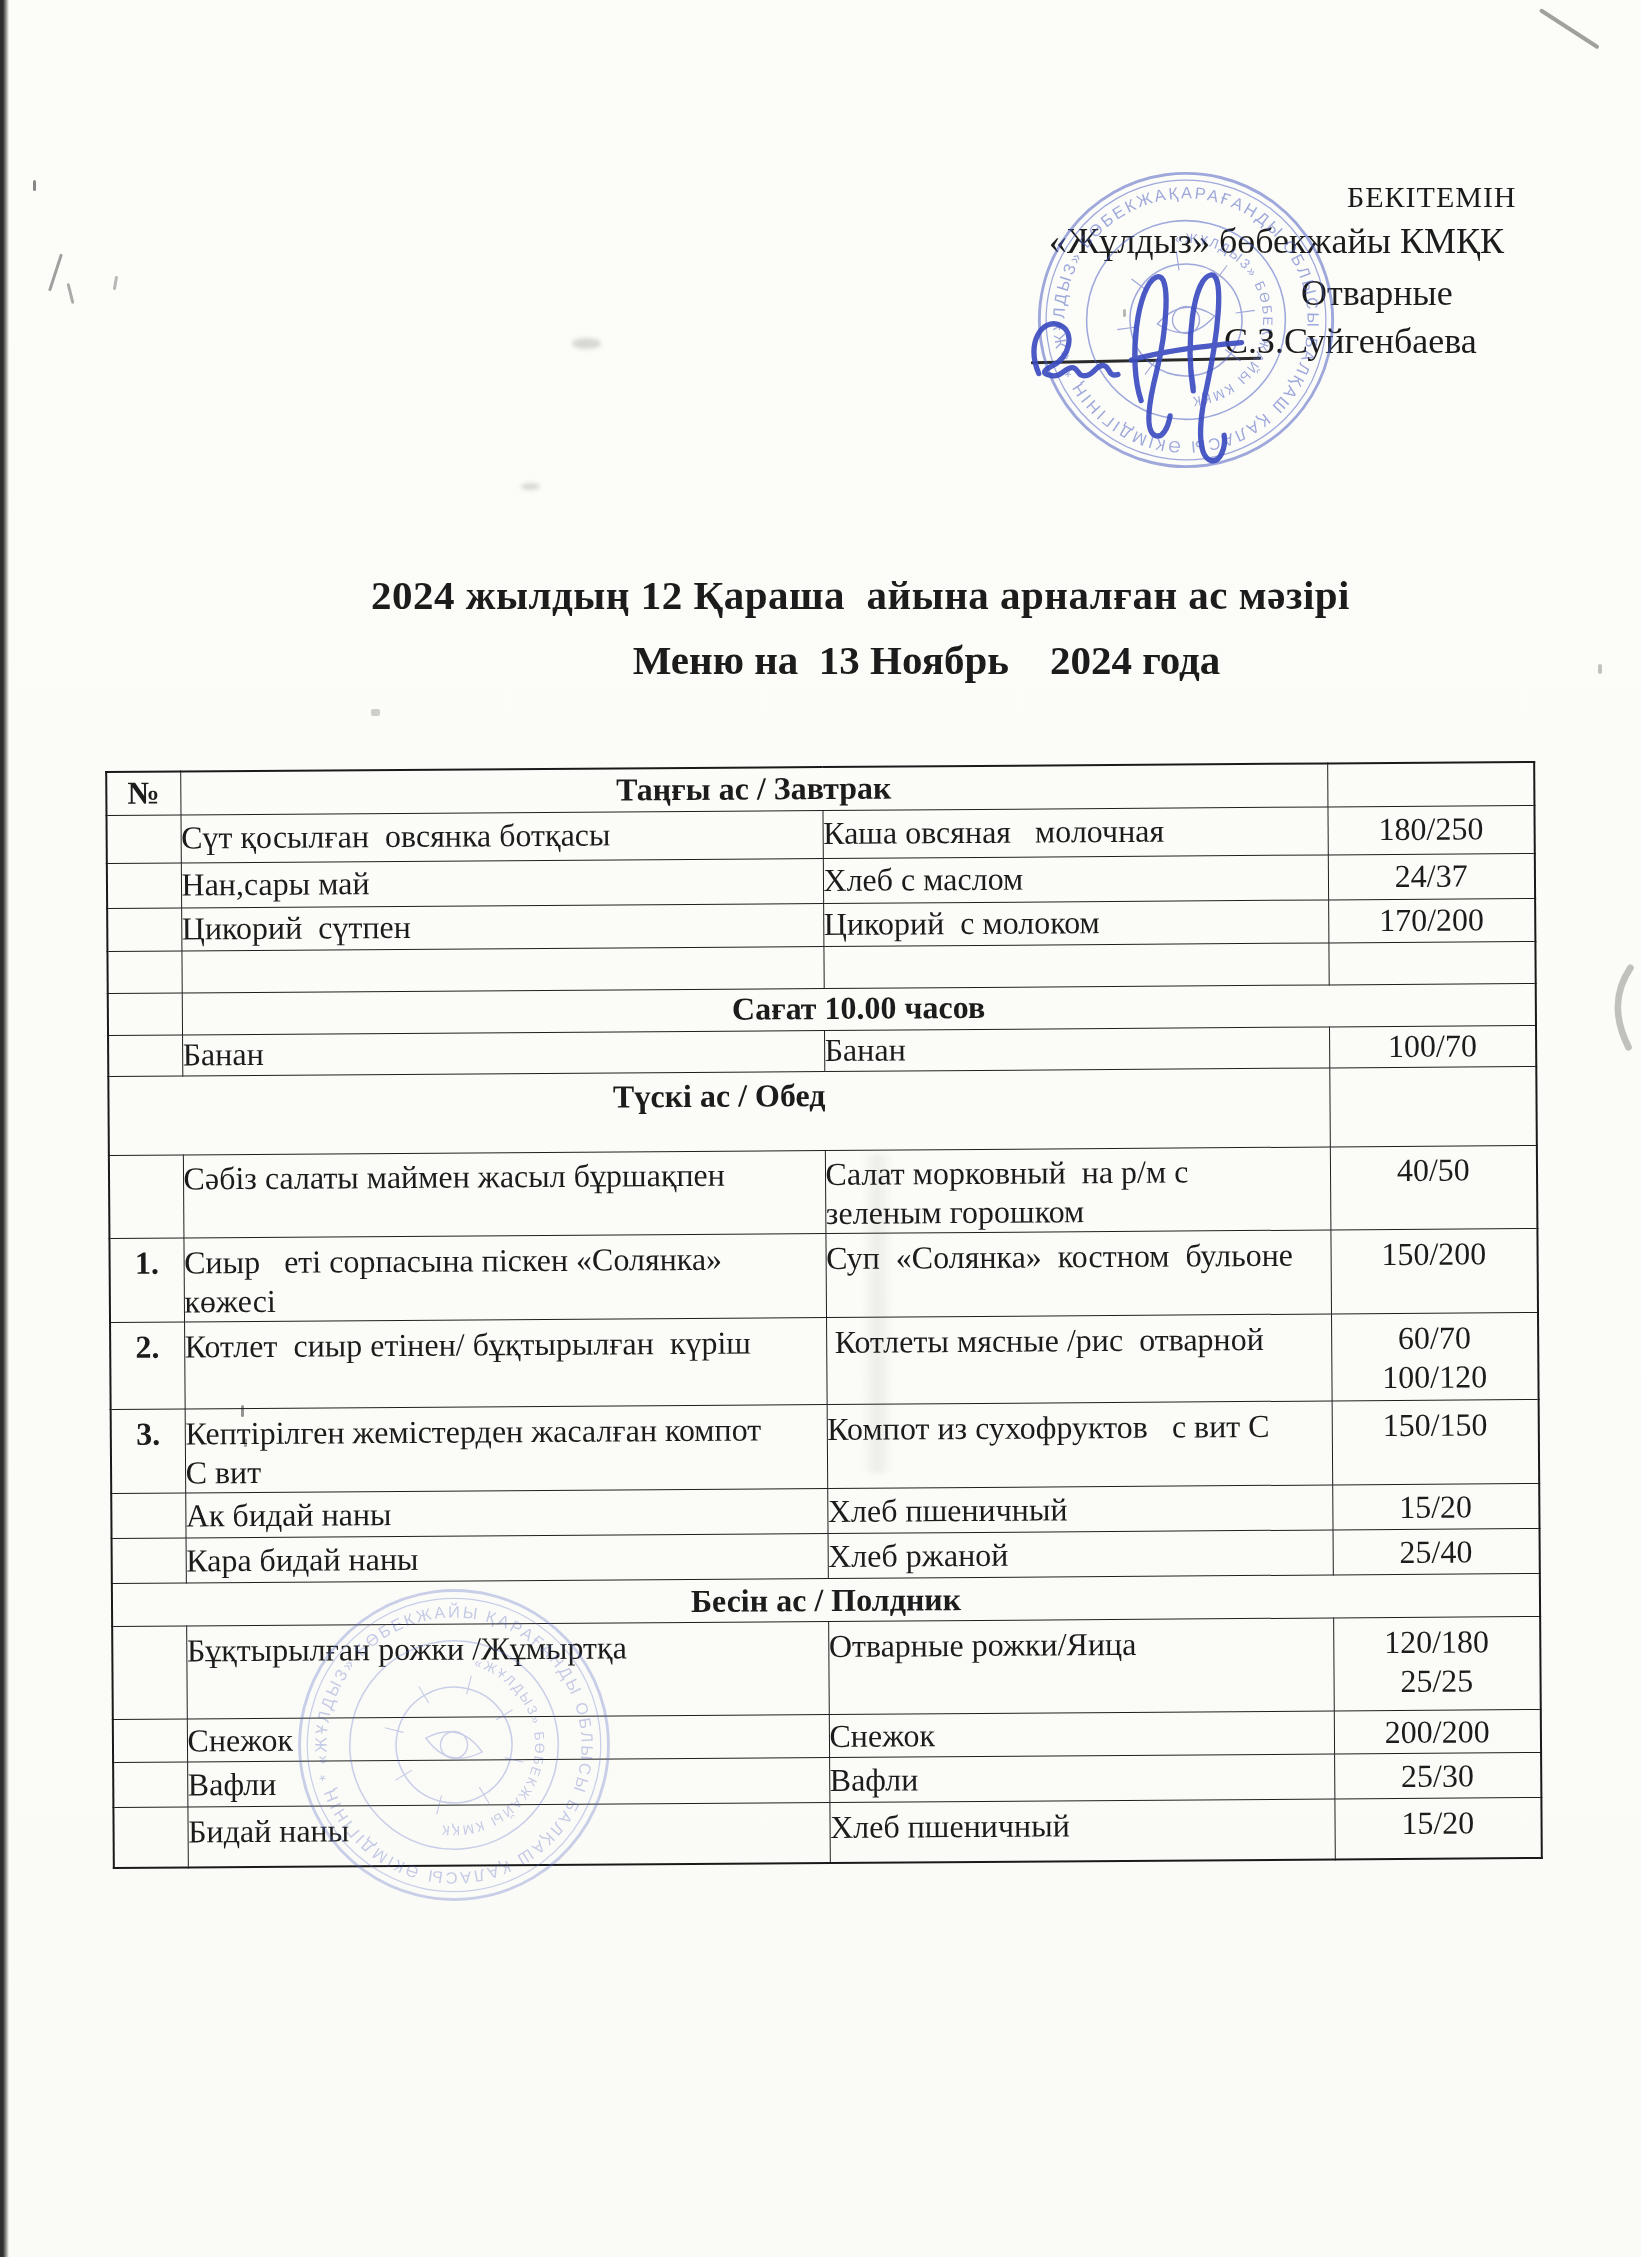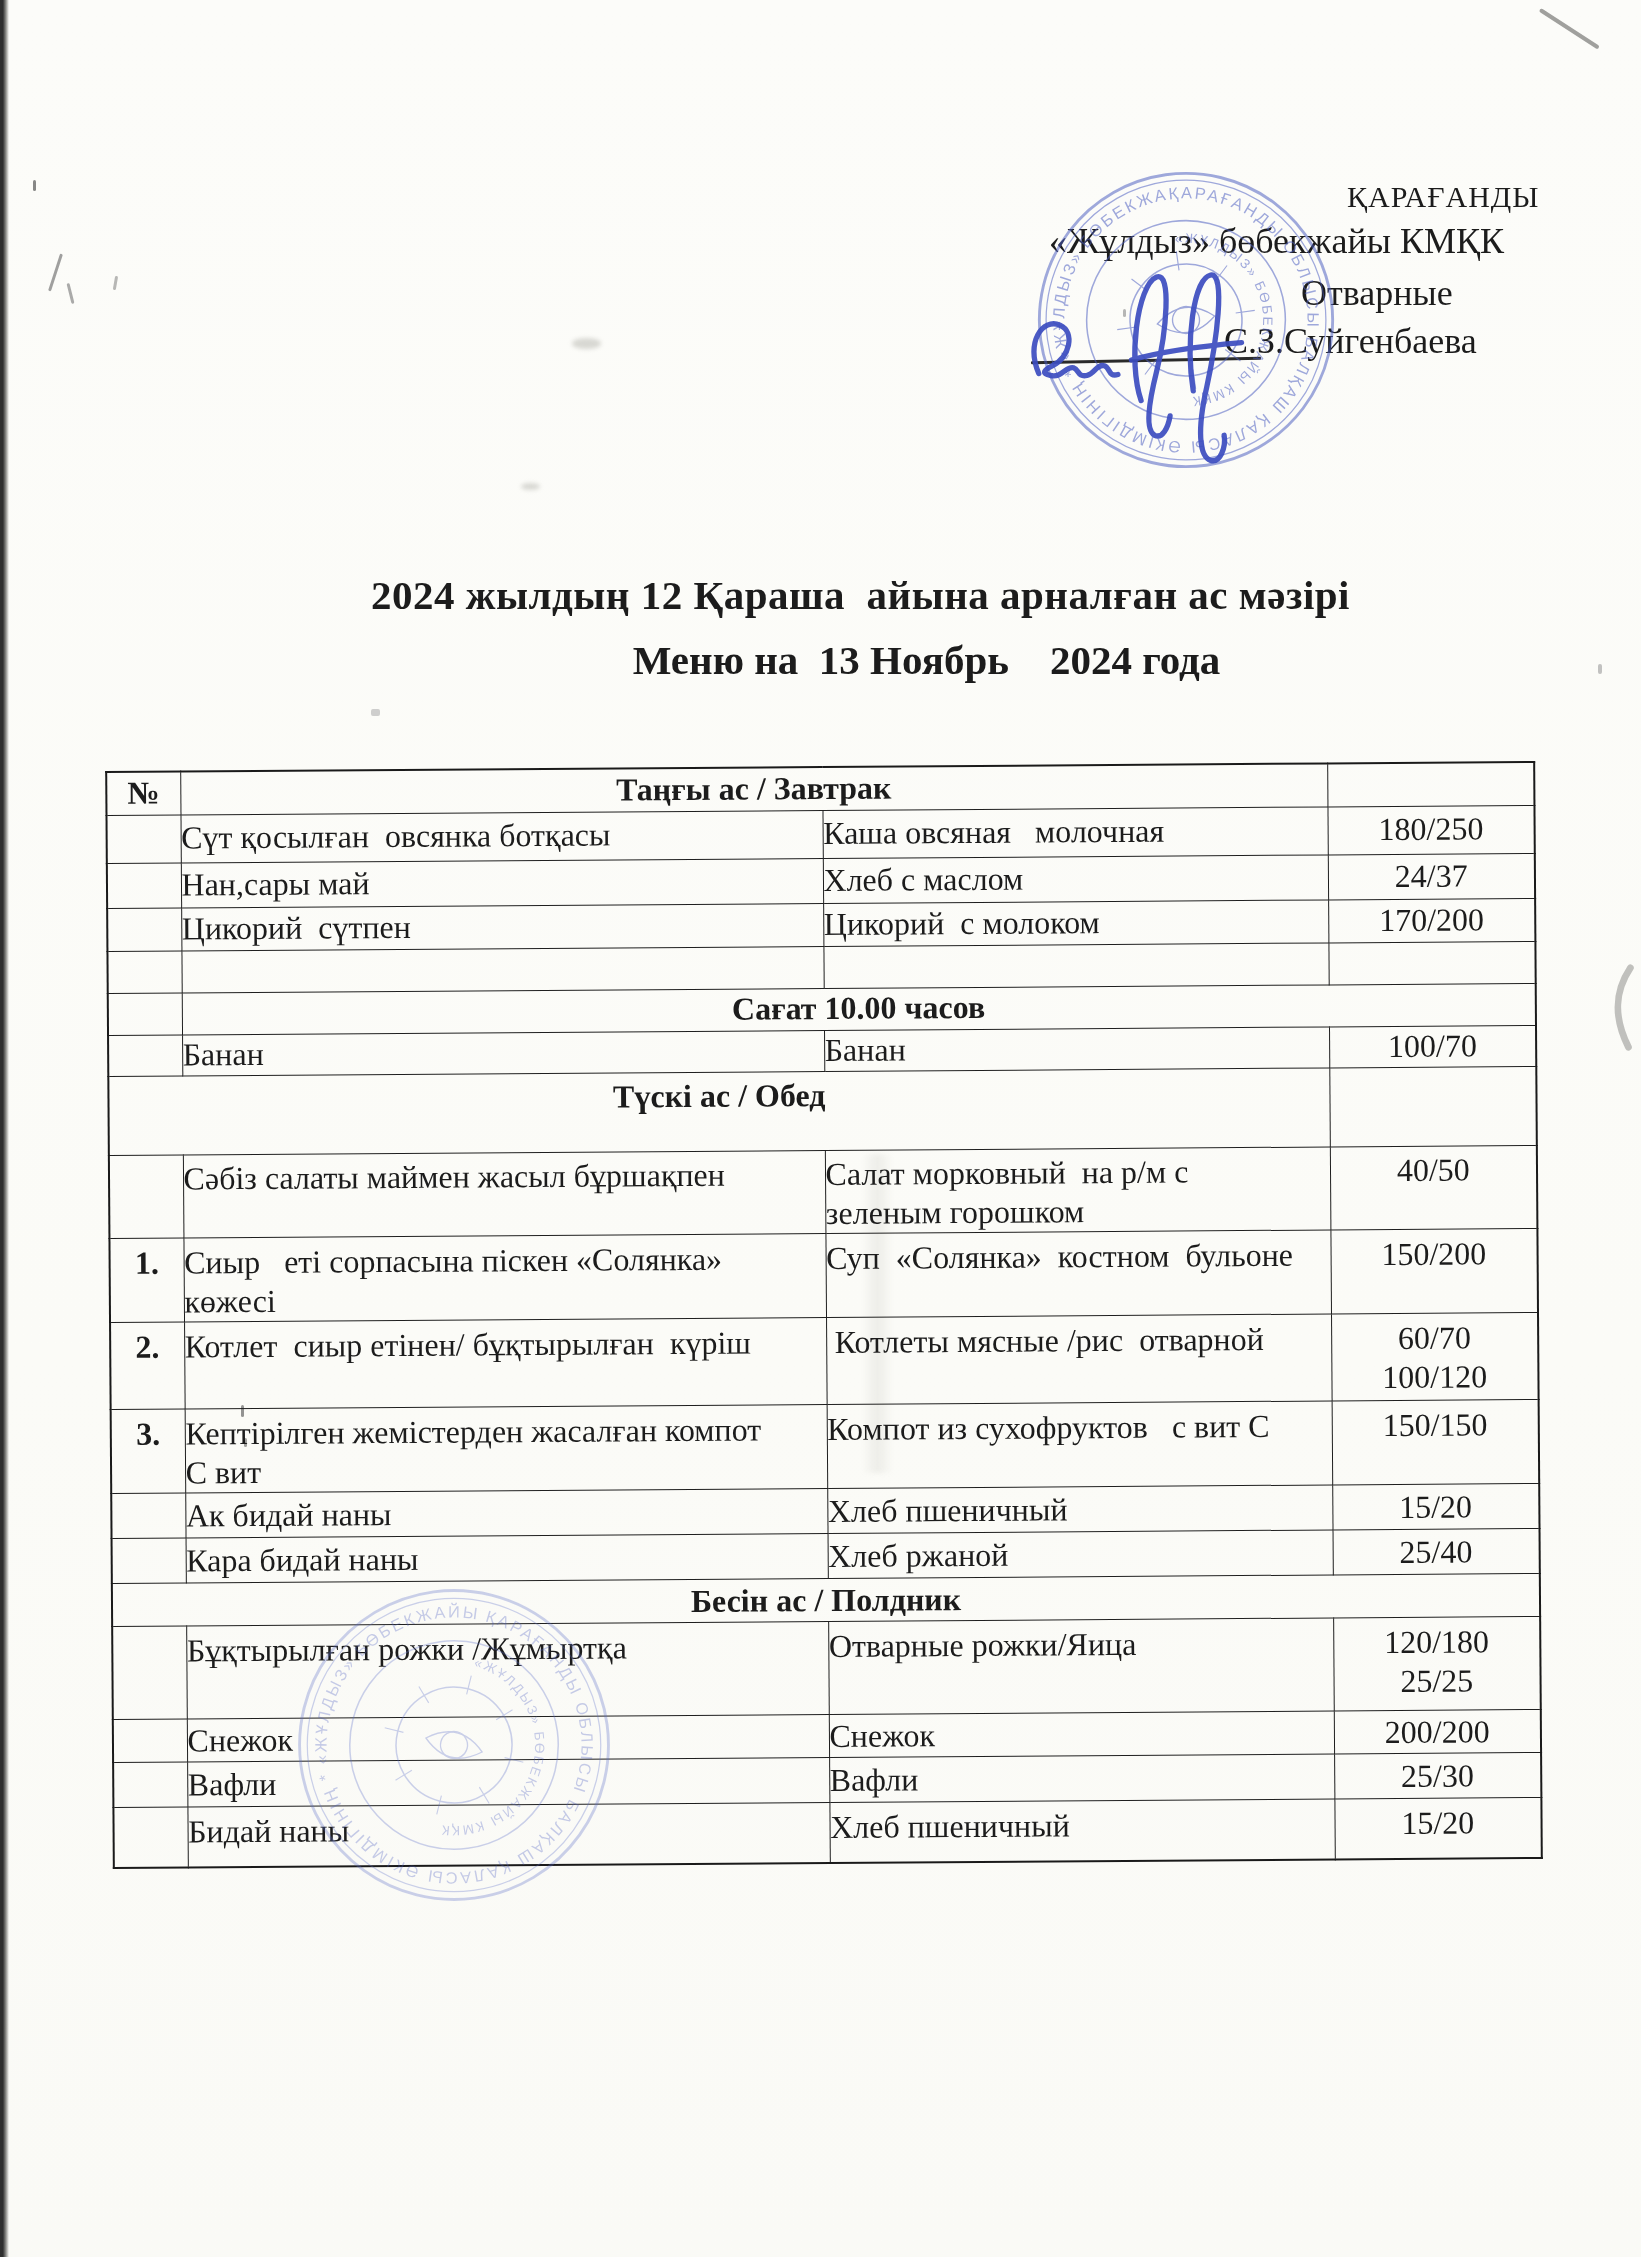--- a/index.html
+++ b/index.html
@@ -63,21 +63,21 @@
 <div class="abs speck" style="left:114px;top:276px;width:2.9px;height:13.5px;background:#9a9a98;transform:rotate(10deg);"></div>
 <div class="abs smudge" style="left:572px;top:338px;width:29px;height:10.6px;"></div>
 <div class="abs speck" style="left:371px;top:709px;width:8.7px;height:6.8px;background:#bbb;"></div>
 <div class="abs smudge" style="left:521px;top:483px;width:19.3px;height:6.8px;"></div>
 <div class="abs speck" style="left:241px;top:1405px;width:2.9px;height:11.6px;background:#666;"></div>
 <div class="abs speck" style="left:244px;top:1438px;width:2.9px;height:8.7px;background:#7a7a78;"></div>
 <div class="abs speck" style="left:1123px;top:309px;width:2.9px;height:7.7px;background:#999;"></div>
 <div class="abs speck" style="left:1598px;top:664px;width:3.9px;height:9.7px;background:#aaa;"></div>
 <div class="abs band"></div>
 
-<div class="abs approve-line a1">ҚАРАҒАНДЫ</div>
+<div class="abs approve-line a1">БЕКІТЕМІН</div>
 <div class="abs approve-line a2">«Жұлдыз» бөбекжайы КМҚК</div>
 <div class="abs approve-line a3">Отварные</div>
 <div class="abs approve-line a4">С.З.Суйгенбаева</div>
 <div class="abs sign-underline"></div>
 
 <svg class="abs stamp stamp-top" width="328" height="328" viewBox="0 0 340 340">
   <g stroke="#4a5cc0" fill="none" transform="rotate(-8 170 170)">
     <circle cx="170" cy="170" r="152" stroke-width="3"></circle>
     <circle cx="170" cy="170" r="145" stroke-width="1.3"></circle>
     <circle cx="170" cy="170" r="103" stroke-width="1.6"></circle>

